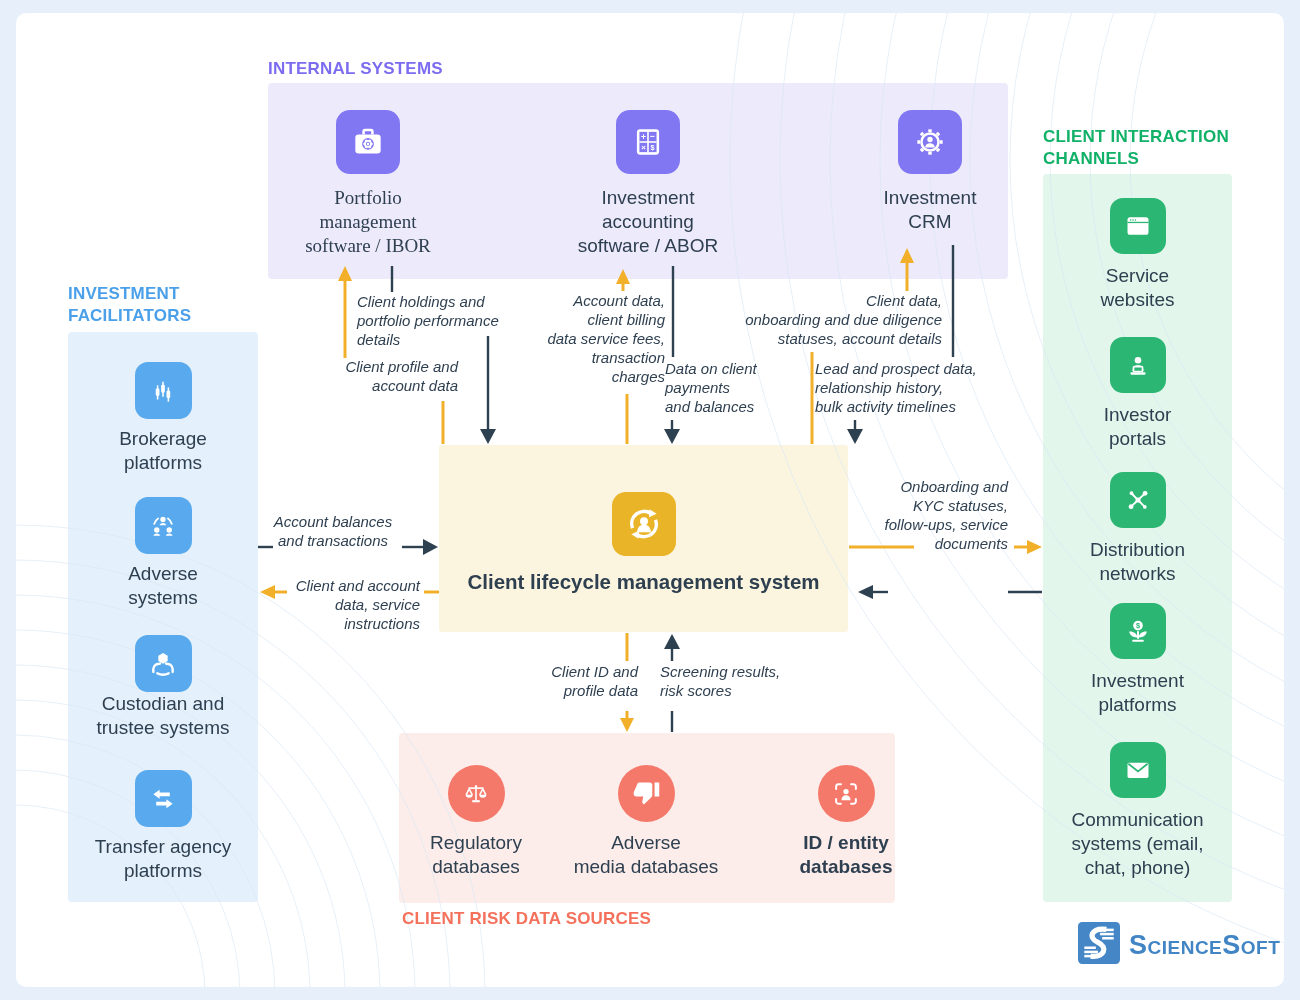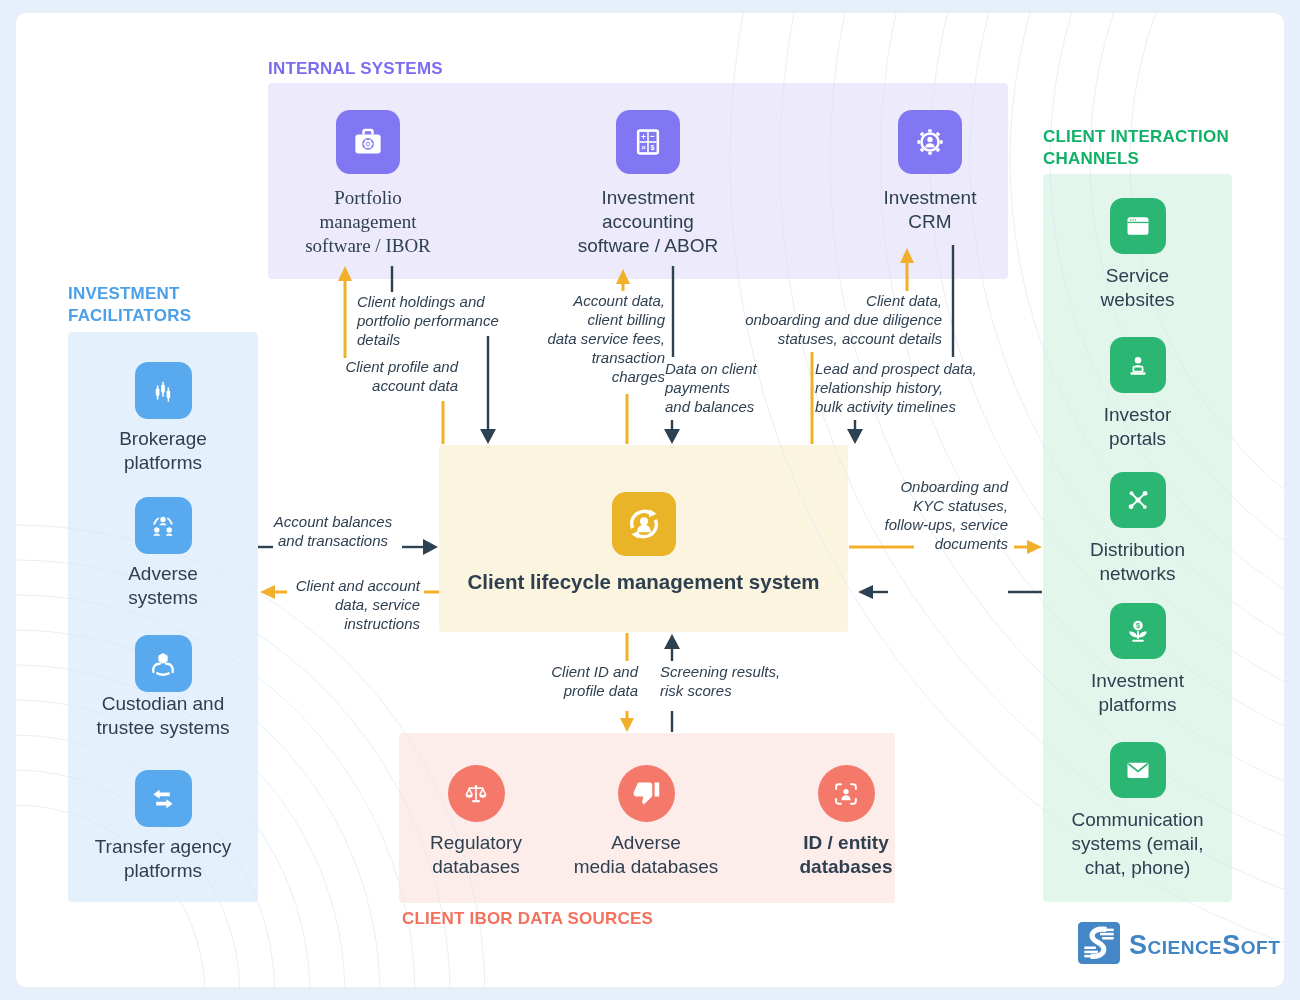--- a/index.html
+++ b/index.html
@@ -59,21 +59,21 @@
         <circle cx="1560" cy="160" r="780"></circle>
       <circle cx="1560" cy="160" r="830"></circle>
     </g>
   </svg>
 
   <div class="sec-head" style="left:268px;top:58px;color:#7b6cf0;">INTERNAL SYSTEMS</div>
   <div class="sec-head" style="left:68px;top:283px;color:#4ba0e9;">INVESTMENT
 FACILITATORS</div>
   <div class="sec-head" style="left:1043px;top:126px;color:#12b168;">CLIENT INTERACTION
 CHANNELS</div>
-  <div class="sec-head" style="left:402px;top:908px;color:#f4715c;">CLIENT IBOR DATA SOURCES</div>
+  <div class="sec-head" style="left:402px;top:908px;color:#f4715c;">CLIENT RISK DATA SOURCES</div>
 
   <svg class="lay" width="1300" height="1000" viewBox="0 0 1300 1000">
     <g stroke="#f2b02a" stroke-width="3" fill="#f2b02a">
       <g>
         <polygon points="338,281 352,281 345,266" stroke="none"></polygon>
         <line x1="345" y1="280" x2="345" y2="358"></line>
           <line x1="443" y1="401" x2="443" y2="444"></line>
       </g>
       <g>
         <polygon points="616,284 630,284 623,269" stroke="none"></polygon>

